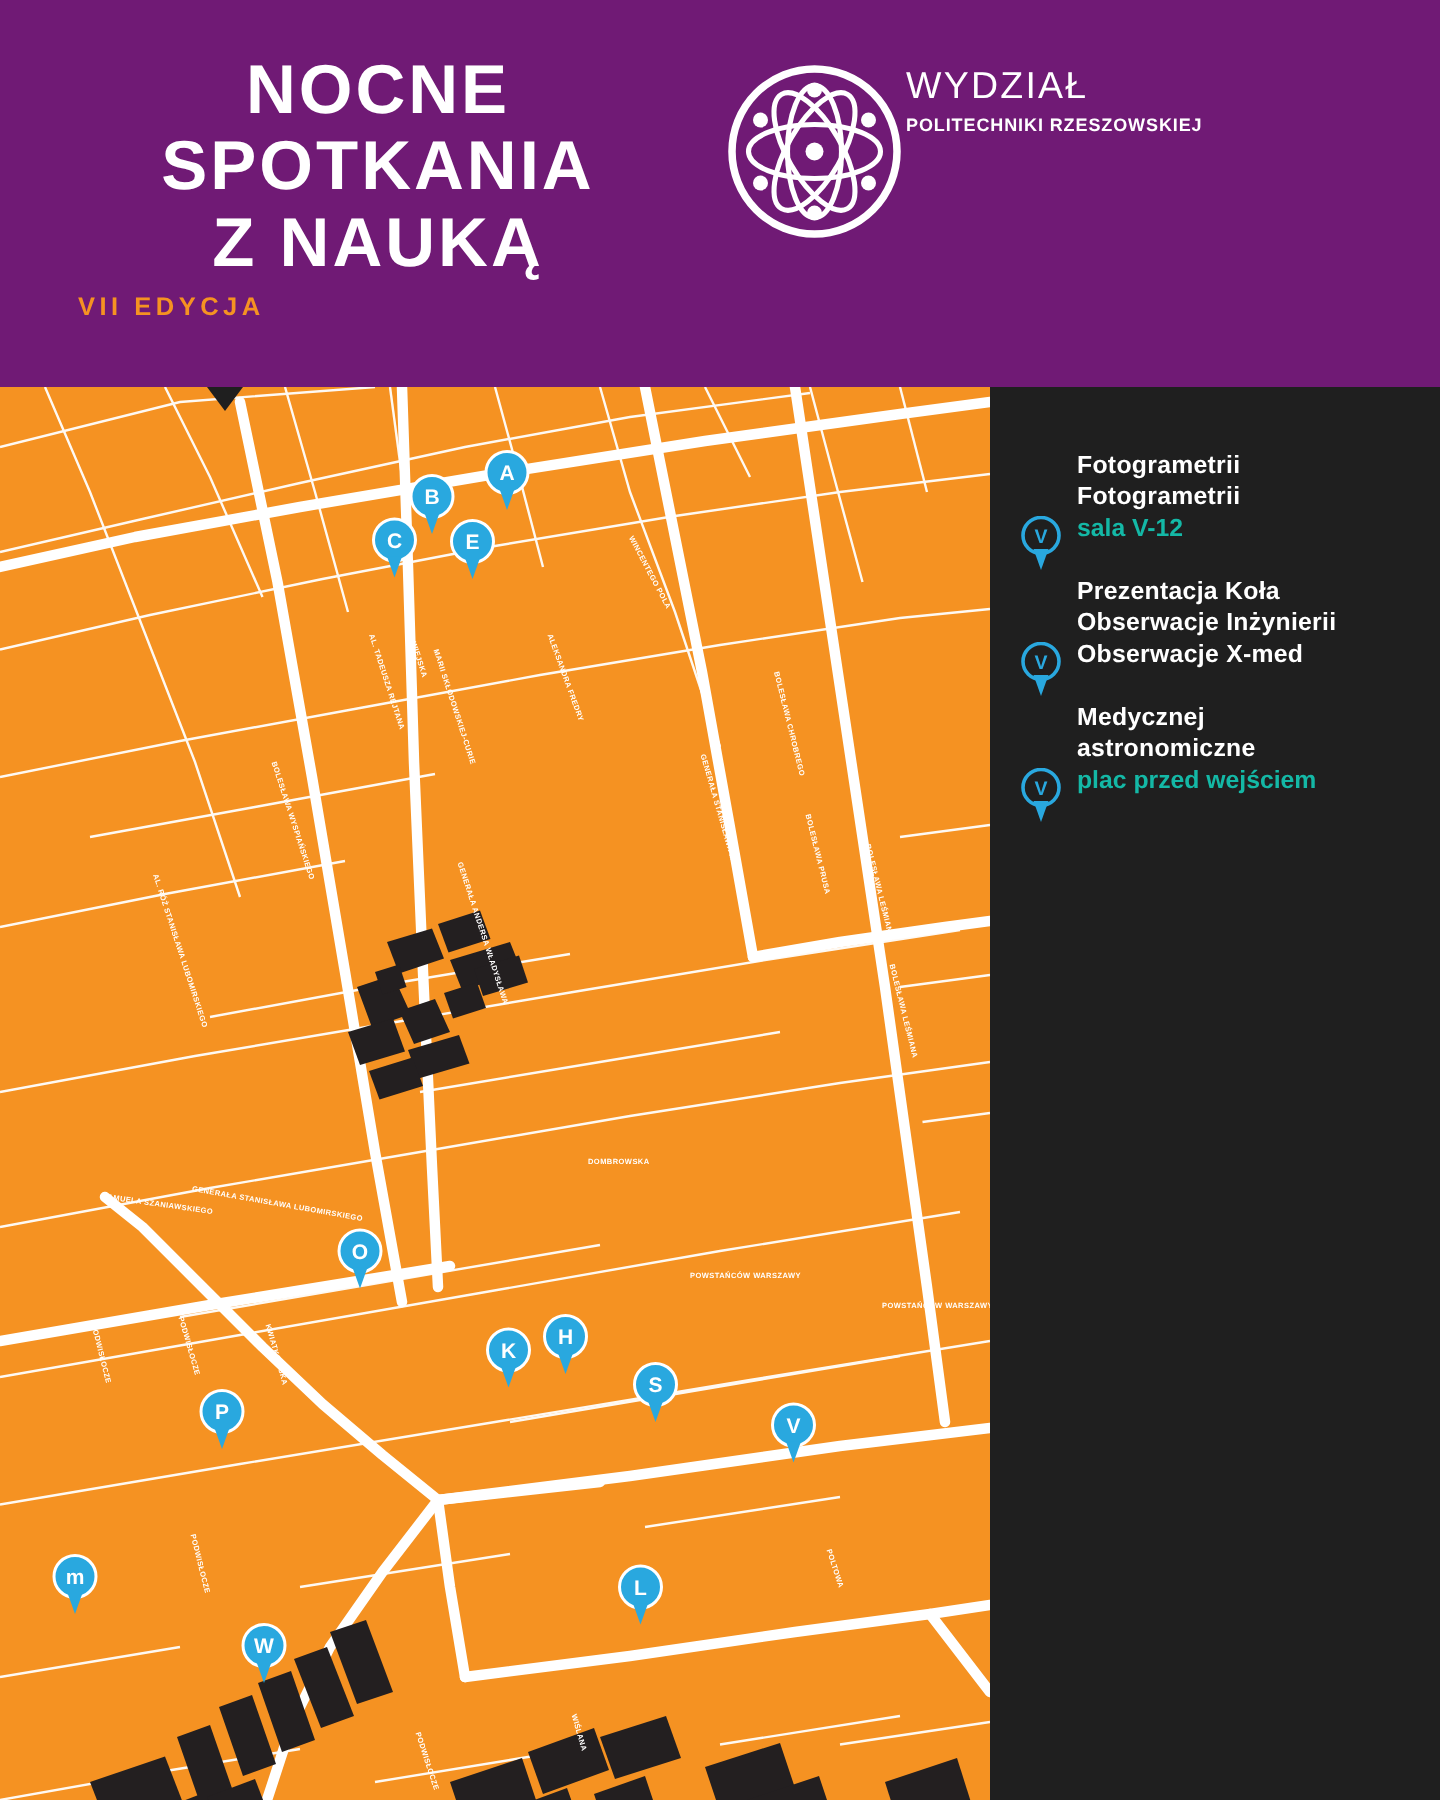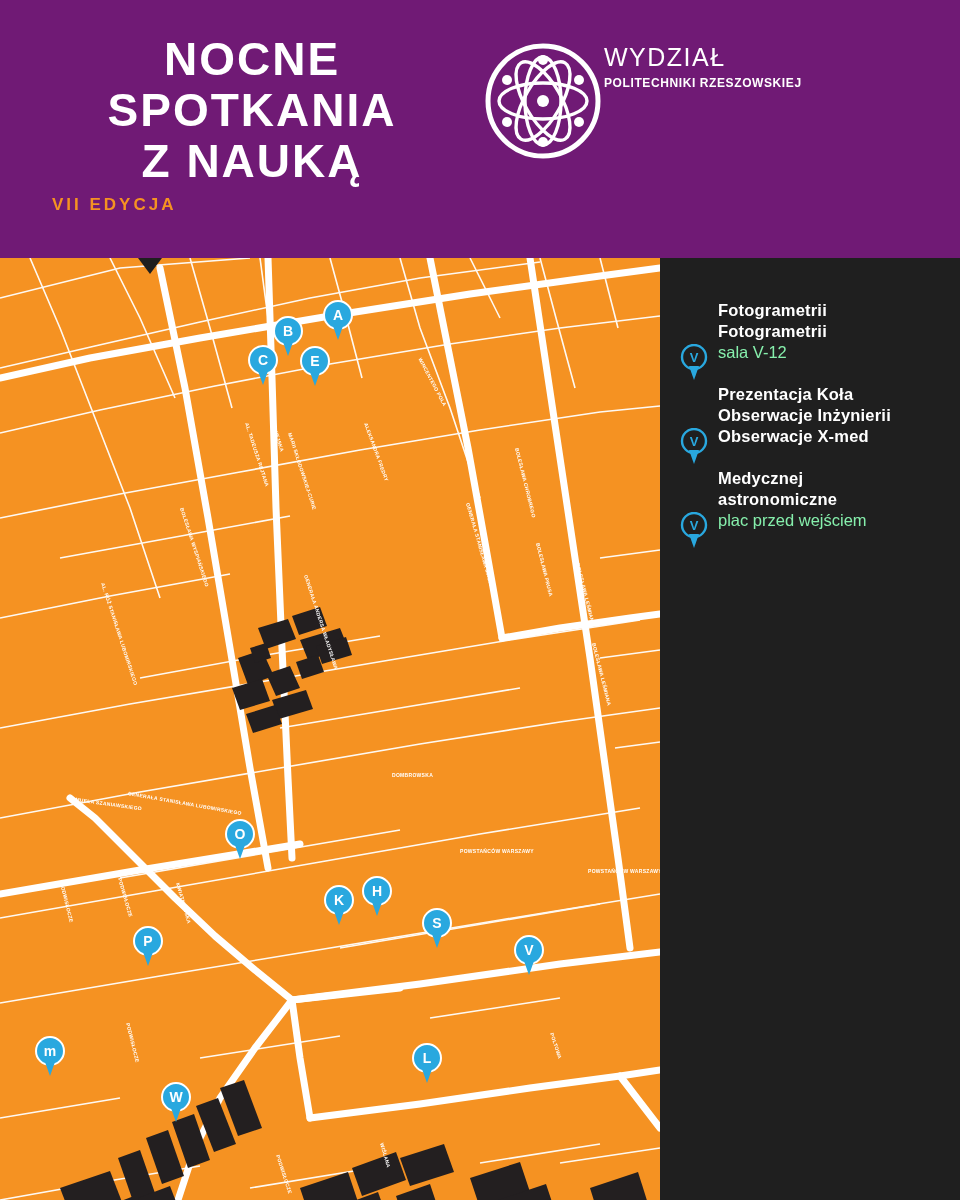--- a/index.html
+++ b/index.html
@@ -117,22 +117,22 @@
     width: 28px; height: 28px;
   }
   .attraction .name {
     color: #ffffff;
     font-weight: bold;
     font-size: 16.5px;
     line-height: 1.28;
     letter-spacing: 0.2px;
   }
   .attraction .loc {
-    color: #86efac;
-    font-weight: normal;
+    color: #14b8a6;
+    font-weight: bold;
     font-size: 16.5px;
     line-height: 1.28;
   }
 
   
   #map {
     position: absolute;
     left: 0; top: 258px;
     width: 660px; height: 942px;
     background: #f59222;

